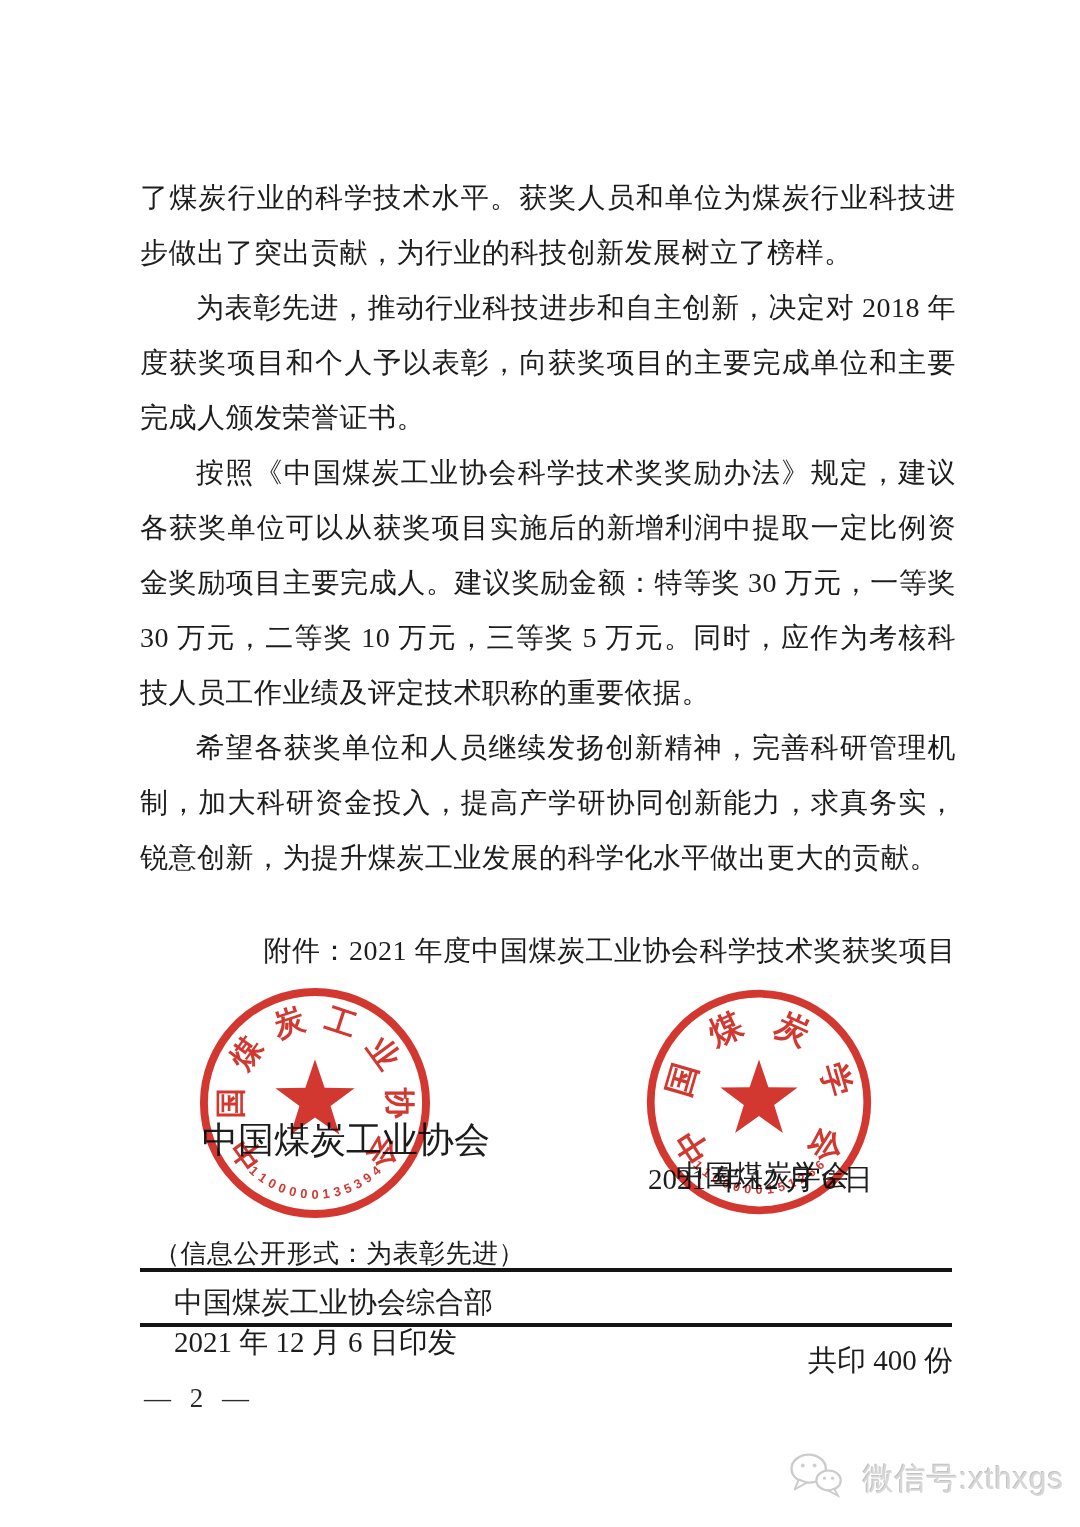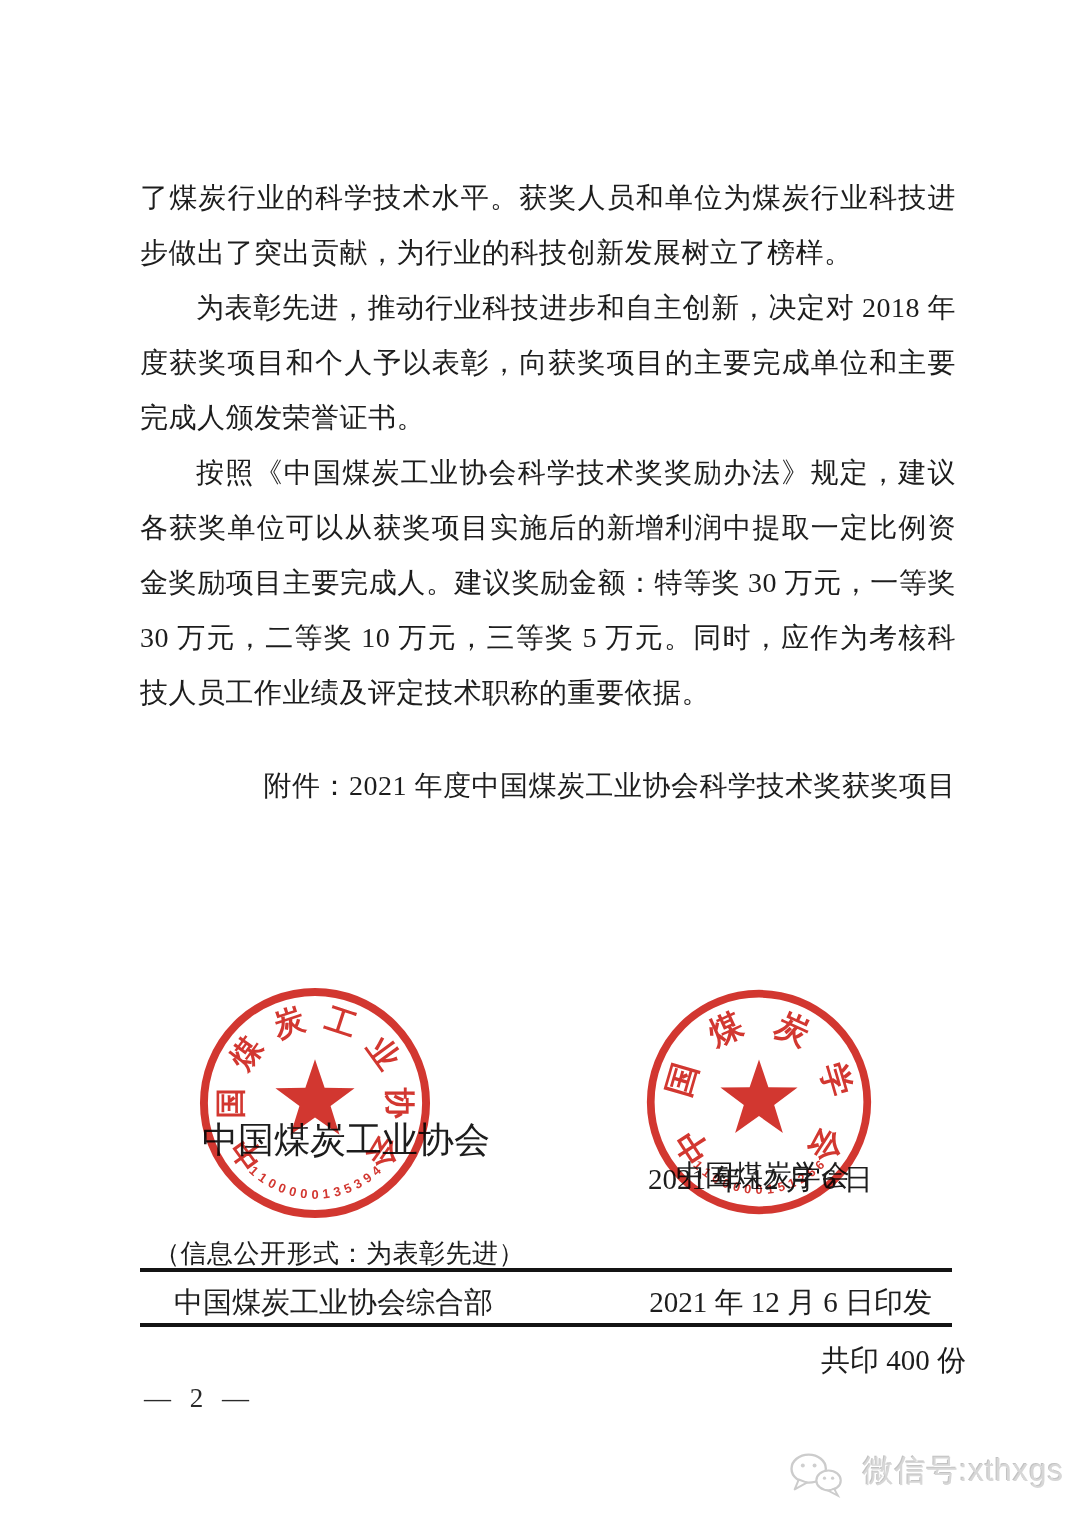--- a/index.html
+++ b/index.html
@@ -71,55 +71,57 @@
   .rule {
     position: absolute; left: 140px; width: 812px; height: 4px;
     background: #141414;
   }
   .rule-1 { top: 1268px; }
   .rule-2 { top: 1323px; }
   .issuer-row {
     position: absolute; left: 140px; top: 1283px; width: 812px;
     display: flex; justify-content: space-between; align-items: baseline;
     font-size: 29px;
+    flex-direction: column;
   }
   .issuer { margin-left: 34px; }
   .print-date { margin-right: 20px; margin-left: 32px; }
   .copies {
-    position: absolute; right: 114px; top: 1341px;
+    position: absolute; right: 127px; top: 1341px;
     font-size: 29px;
   }
   .page-number {
     position: absolute; left: 144px; top: 1383px;
     font-size: 27px; letter-spacing: 6px; color: #2a2a2a;
   }
 
   
   .watermark {
     position: absolute; right: 16px; top: 1450px;
-    display: flex; align-items: flex-start; gap: 20px;
+    display: flex; align-items: flex-end; gap: 20px;
   }
   .watermark .wm-text {
     font-family: "Liberation Sans", "DejaVu Sans", sans-serif;
     font-size: 31px;
     color: #d7d7d7;
     text-shadow: 1px 1px 0 #ffffff, -1px -1px 0 #c2c2c2;
     letter-spacing: 1px;
   }
   .wm-icon { width: 56px; height: 50px; }
 </style>
 </head>
 <body>
 
 <div class="page">
 
   <div class="body-text">
     <p class="para">了煤炭行业的科学技术水平。获奖人员和单位为煤炭行业科技进步做出了突出贡献，为行业的科技创新发展树立了榜样。</p>
     <p class="para indent">为表彰先进，推动行业科技进步和自主创新，决定对 2018 年度获奖项目和个人予以表彰，向获奖项目的主要完成单位和主要完成人颁发荣誉证书。</p>
     <p class="para indent">按照《中国煤炭工业协会科学技术奖奖励办法》规定，建议各获奖单位可以从获奖项目实施后的新增利润中提取一定比例资金奖励项目主要完成人。建议奖励金额：特等奖 30 万元，一等奖 30 万元，二等奖 10 万元，三等奖 5 万元。同时，应作为考核科技人员工作业绩及评定技术职称的重要依据。</p>
+    <p class="para indent">希望各获奖单位和人员继续发扬创新精神，完善科研管理机制，加大科研资金投入，提高产学研协同创新能力，求真务实，锐意创新，为提升煤炭工业发展的科学化水平做出更大的贡献。</p>
     <p class="para attachment-line">附件：2021 年度中国煤炭工业协会科学技术奖获奖项目</p>
   </div>
 
   <div class="overlay-name-left">中国煤炭工业协会</div>
   <div class="overlay-name-right">中国煤炭学会</div>
   <div class="overlay-date-right">2021 年 12 月 6 日</div>
 
   <div class="seal seal-left">
     <svg id="seal-left-svg" viewBox="0 0 240 240">
       <circle class="seal-ring" cx="120" cy="120" r="112" fill="none" stroke-width="8" stroke="#cf2720"></circle>

